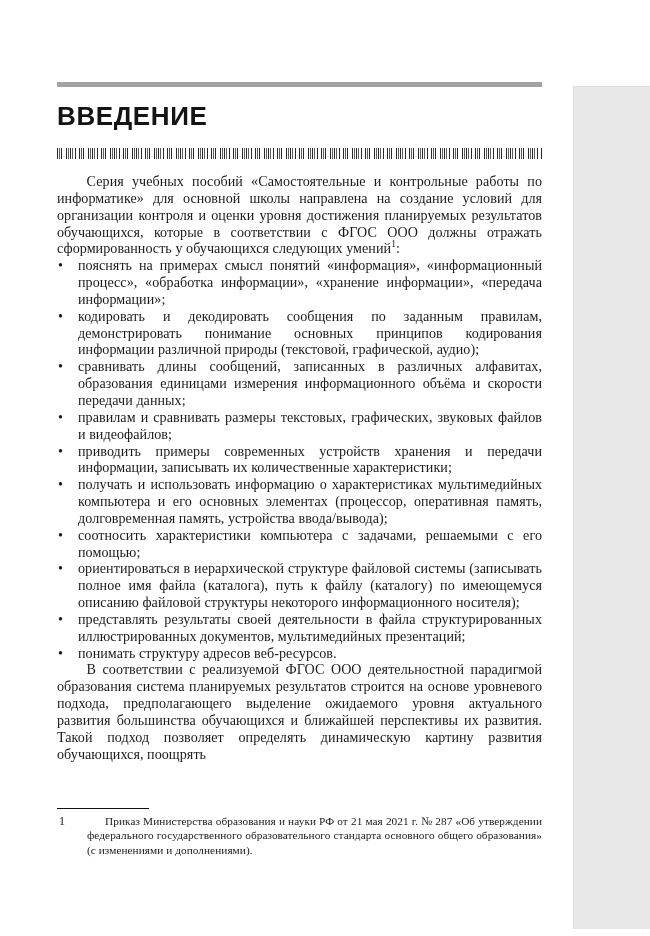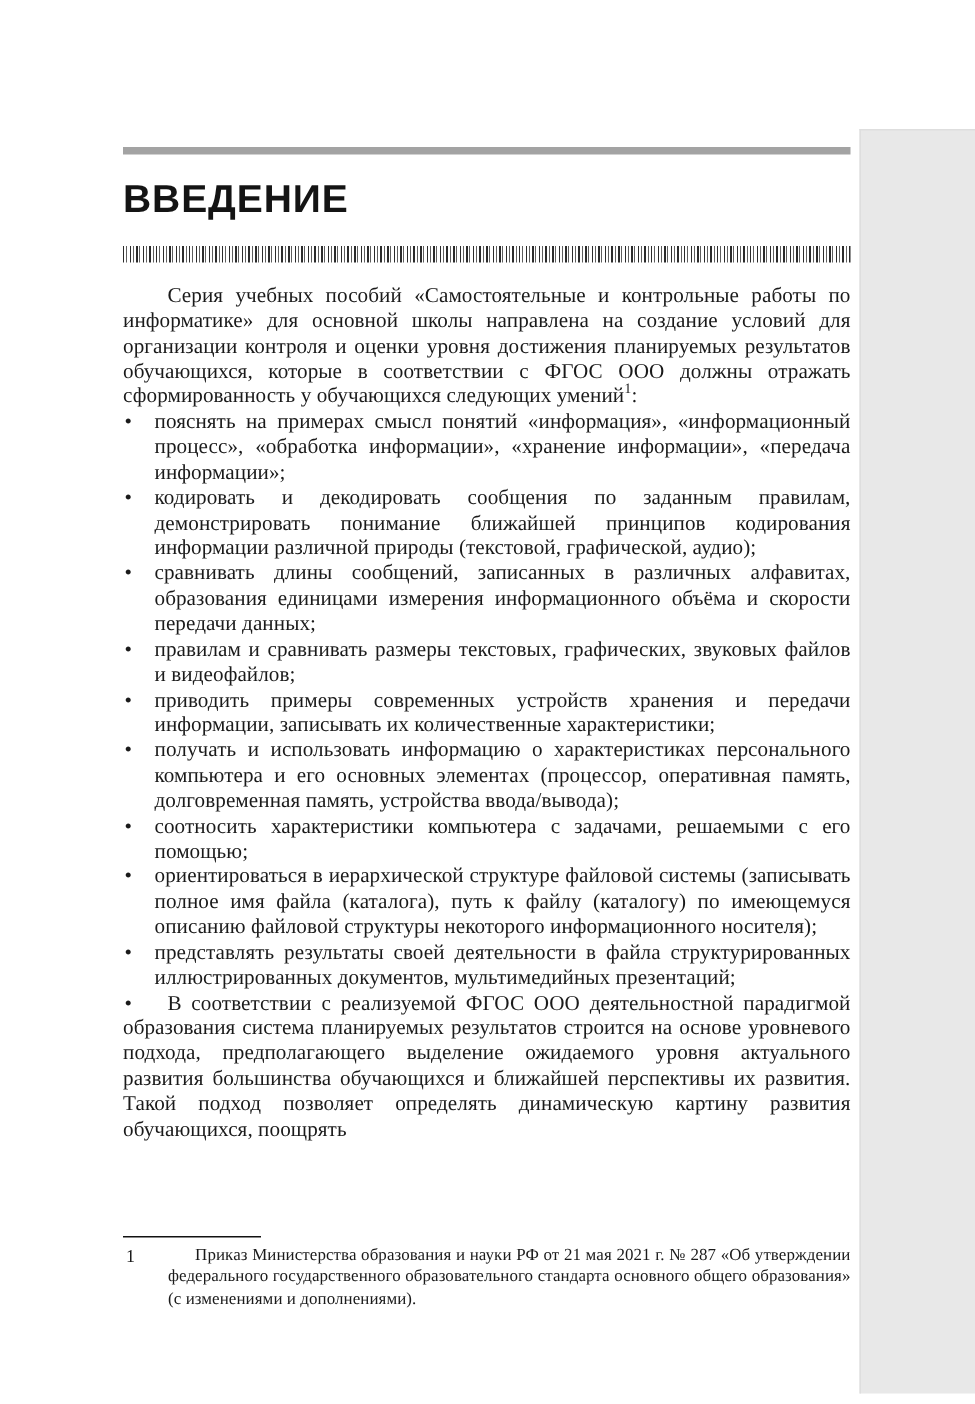--- a/index.html
+++ b/index.html
@@ -26,24 +26,23 @@
     height: 842px;
     background: #e8e8e8;
     border-left: 1px solid #dedede;
     border-top: 1px solid #dedede;
   }
 
   
   .page {
     position: absolute;
     left: 57px;
-    top: 16px;
+    top: 0;
     width: 485px;
     height: 676px;
-    margin-left: 25px;
   }
 
   
   .top-rule {
     position: absolute;
     left: 0;
     top: 82px;
     width: 485px;
     height: 5px;
     background: #a3a3a3;
@@ -171,29 +170,29 @@
   <h1 class="page-title">ВВЕДЕНИЕ</h1>
 
   <div class="tick-rule"></div>
 
   <div class="body-block">
 
     <p class="para"><span>Серия учебных пособий «Самостоятельные и контрольные работы по информатике» для основной школы направлена на создание условий для организации контроля и оценки уровня достижения планируемых результатов обучающихся, которые в соответствии с ФГОС ООО должны отражать сформированность у обучающихся следующих умений</span><sup class="fn-ref">1</sup><span>:</span></p>
 
     <ul class="goals">
       <li><span class="bullet">•</span><span>пояснять на примерах смысл понятий «информация», «информационный процесс», «обработка информации», «хранение информации», «передача информации»;</span></li>
-      <li><span class="bullet">•</span><span>кодировать и декодировать сообщения по заданным правилам, демонстрировать понимание ближайшей принципов кодирования информации различной природы (текстовой, графической, аудио);</span></li>
+      <li><span class="bullet">•</span><span>кодировать и декодировать сообщения по заданным правилам, демонстрировать понимание основных принципов кодирования информации различной природы (текстовой, графической, аудио);</span></li>
       <li><span class="bullet">•</span><span>сравнивать длины сообщений, записанных в различных алфавитах, образования единицами измерения информационного объёма и скорости передачи данных;</span></li>
       <li><span class="bullet">•</span><span>правилам и сравнивать размеры текстовых, графических, звуковых файлов и видеофайлов;</span></li>
       <li><span class="bullet">•</span><span>приводить примеры современных устройств хранения и передачи информации, записывать их количественные характеристики;</span></li>
-      <li><span class="bullet">•</span><span>получать и использовать информацию о характеристиках персонального компьютера и его основных элементах (процессор, оперативная память, долговременная память, устройства ввода/вывода);</span></li>
+      <li><span class="bullet">•</span><span>получать и использовать информацию о характеристиках мультимедийных компьютера и его основных элементах (процессор, оперативная память, долговременная память, устройства ввода/вывода);</span></li>
       <li><span class="bullet">•</span><span>соотносить характеристики компьютера с задачами, решаемыми с его помощью;</span></li>
       <li><span class="bullet">•</span><span>ориентироваться в иерархической структуре файловой системы (записывать полное имя файла (каталога), путь к файлу (каталогу) по имеющемуся описанию файловой структуры некоторого информационного носителя);</span></li>
       <li><span class="bullet">•</span><span>представлять результаты своей деятельности в файла структурированных иллюстрированных документов, мультимедийных презентаций;</span></li>
-      <li><span class="bullet">•</span></li>
+      <li><span class="bullet">•</span><span>понимать структуру адресов веб-ресурсов.</span></li>
     </ul>
 
     <p class="para">В соответствии с реализуемой ФГОС ООО деятельностной парадигмой образования система планируемых результатов строится на основе уровневого подхода, предполагающего выделение ожидаемого уровня актуального развития большинства обучающихся и ближайшей перспективы их развития. Такой подход позволяет определять динамическую картину развития обучающихся, поощрять</p>
 
   </div>
 
   <div class="footnote">
     <div class="footnote-rule"></div>
     <div class="footnote-body">
       <span class="footnote-marker">1</span>

